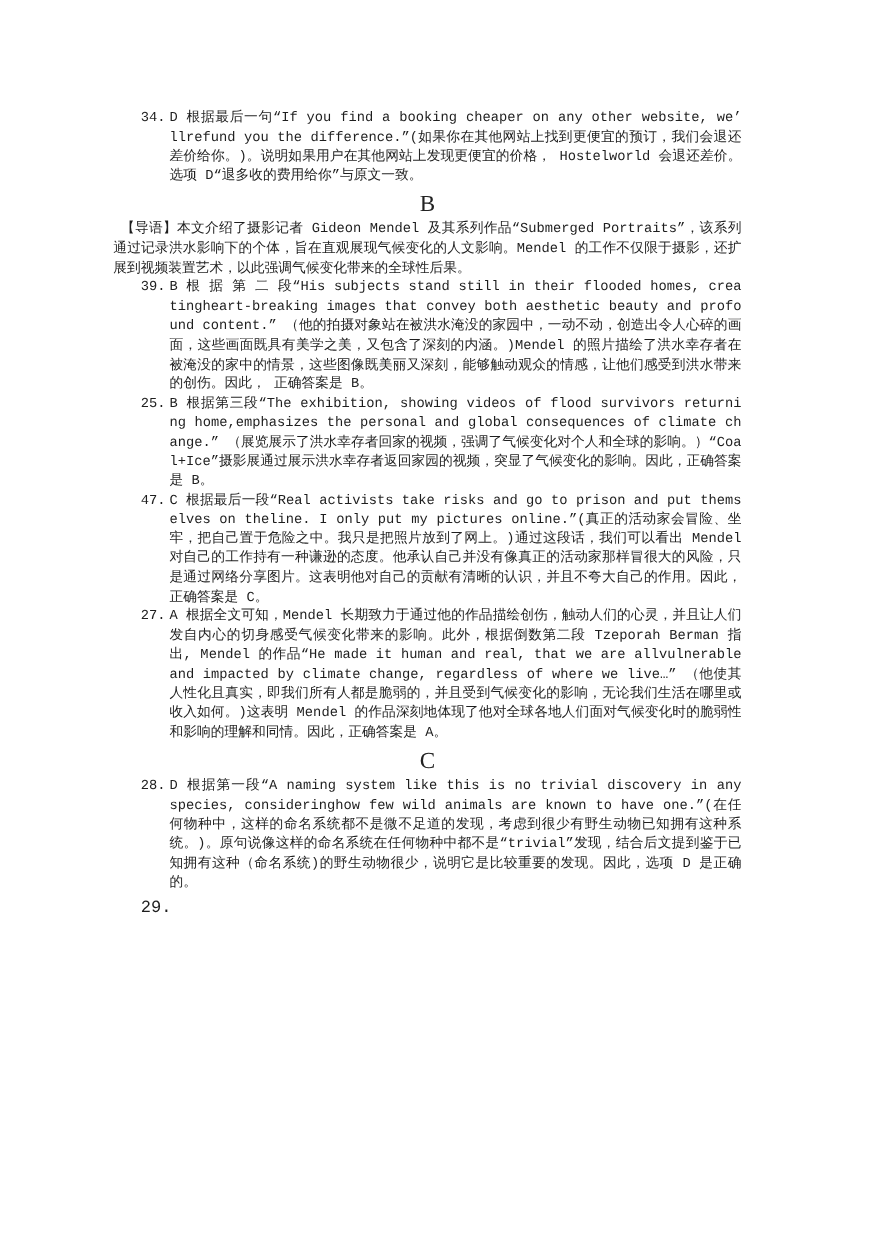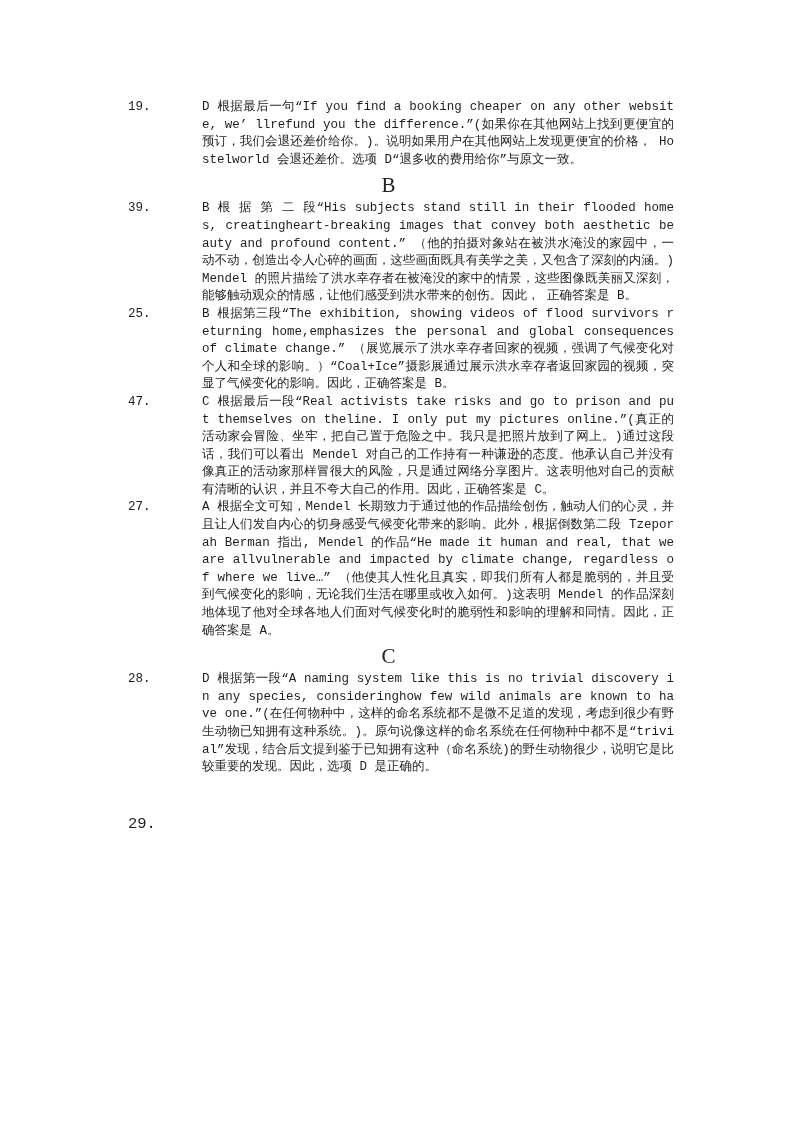--- a/index.html
+++ b/index.html
@@ -35,39 +35,41 @@
     text-align: justify;
   }
   .item .num {
     flex: 0 0 26px;
     white-space: nowrap;
   }
   .item .body {
     flex: 1;
     word-break: break-all;
     text-align: justify;
-    margin-left: 48px;
   }
   .item.large {
     font-size: 15.5px;
     line-height: 27.5px;
   }
-  .item.large .num { flex-basis: 34px; margin-top: 34px; }
+  .item.large .num { flex-basis: 34px; }
   .item.large .body { letter-spacing: 1.6px; }
 </style>
 </head>
 <body>
 
 <main class="page">
     <div class="item">
-    <span class="num">19.</span>
+    <span class="num">34.</span>
     <span class="body">D 根据最后一句“If you find a booking cheaper on any other website, we’ llrefund you the difference.”(如果你在其他网站上找到更便宜的预订，我们会退还差价给你。)。说明如果用户在其他网站上发现更便宜的价格， Hostelworld 会退还差价。选项 D“退多收的费用给你”与原文一致。</span>
   </div>
     <div class="section-header">
     <span>B</span>
+  </div>
+    <div class="intro">
+    <span>【导语】本文介绍了摄影记者 Gideon Mendel 及其系列作品“Submerged Portraits”，该系列通过记录洪水影响下的个体，旨在直观展现气候变化的人文影响。Mendel 的工作不仅限于摄影，还扩展到视频装置艺术，以此强调气候变化带来的全球性后果。</span>
   </div>
     <div class="item">
     <span class="num">39.</span>
     <span class="body">B 根 据 第 二 段“His subjects stand still in their flooded homes, creatingheart-breaking images that convey both aesthetic beauty and profound content.” （他的拍摄对象站在被洪水淹没的家园中，一动不动，创造出令人心碎的画面，这些画面既具有美学之美，又包含了深刻的内涵。)Mendel 的照片描绘了洪水幸存者在被淹没的家中的情景，这些图像既美丽又深刻，能够触动观众的情感，让他们感受到洪水带来的创伤。因此， 正确答案是 B。</span>
   </div>
     <div class="item">
     <span class="num">25.</span>
     <span class="body">B 根据第三段“The exhibition, showing videos of flood survivors returning home,emphasizes the personal and global consequences of climate change.” （展览展示了洪水幸存者回家的视频，强调了气候变化对个人和全球的影响。）“Coal+Ice”摄影展通过展示洪水幸存者返回家园的视频，突显了气候变化的影响。因此，正确答案是 B。</span>
   </div>
     <div class="item">

